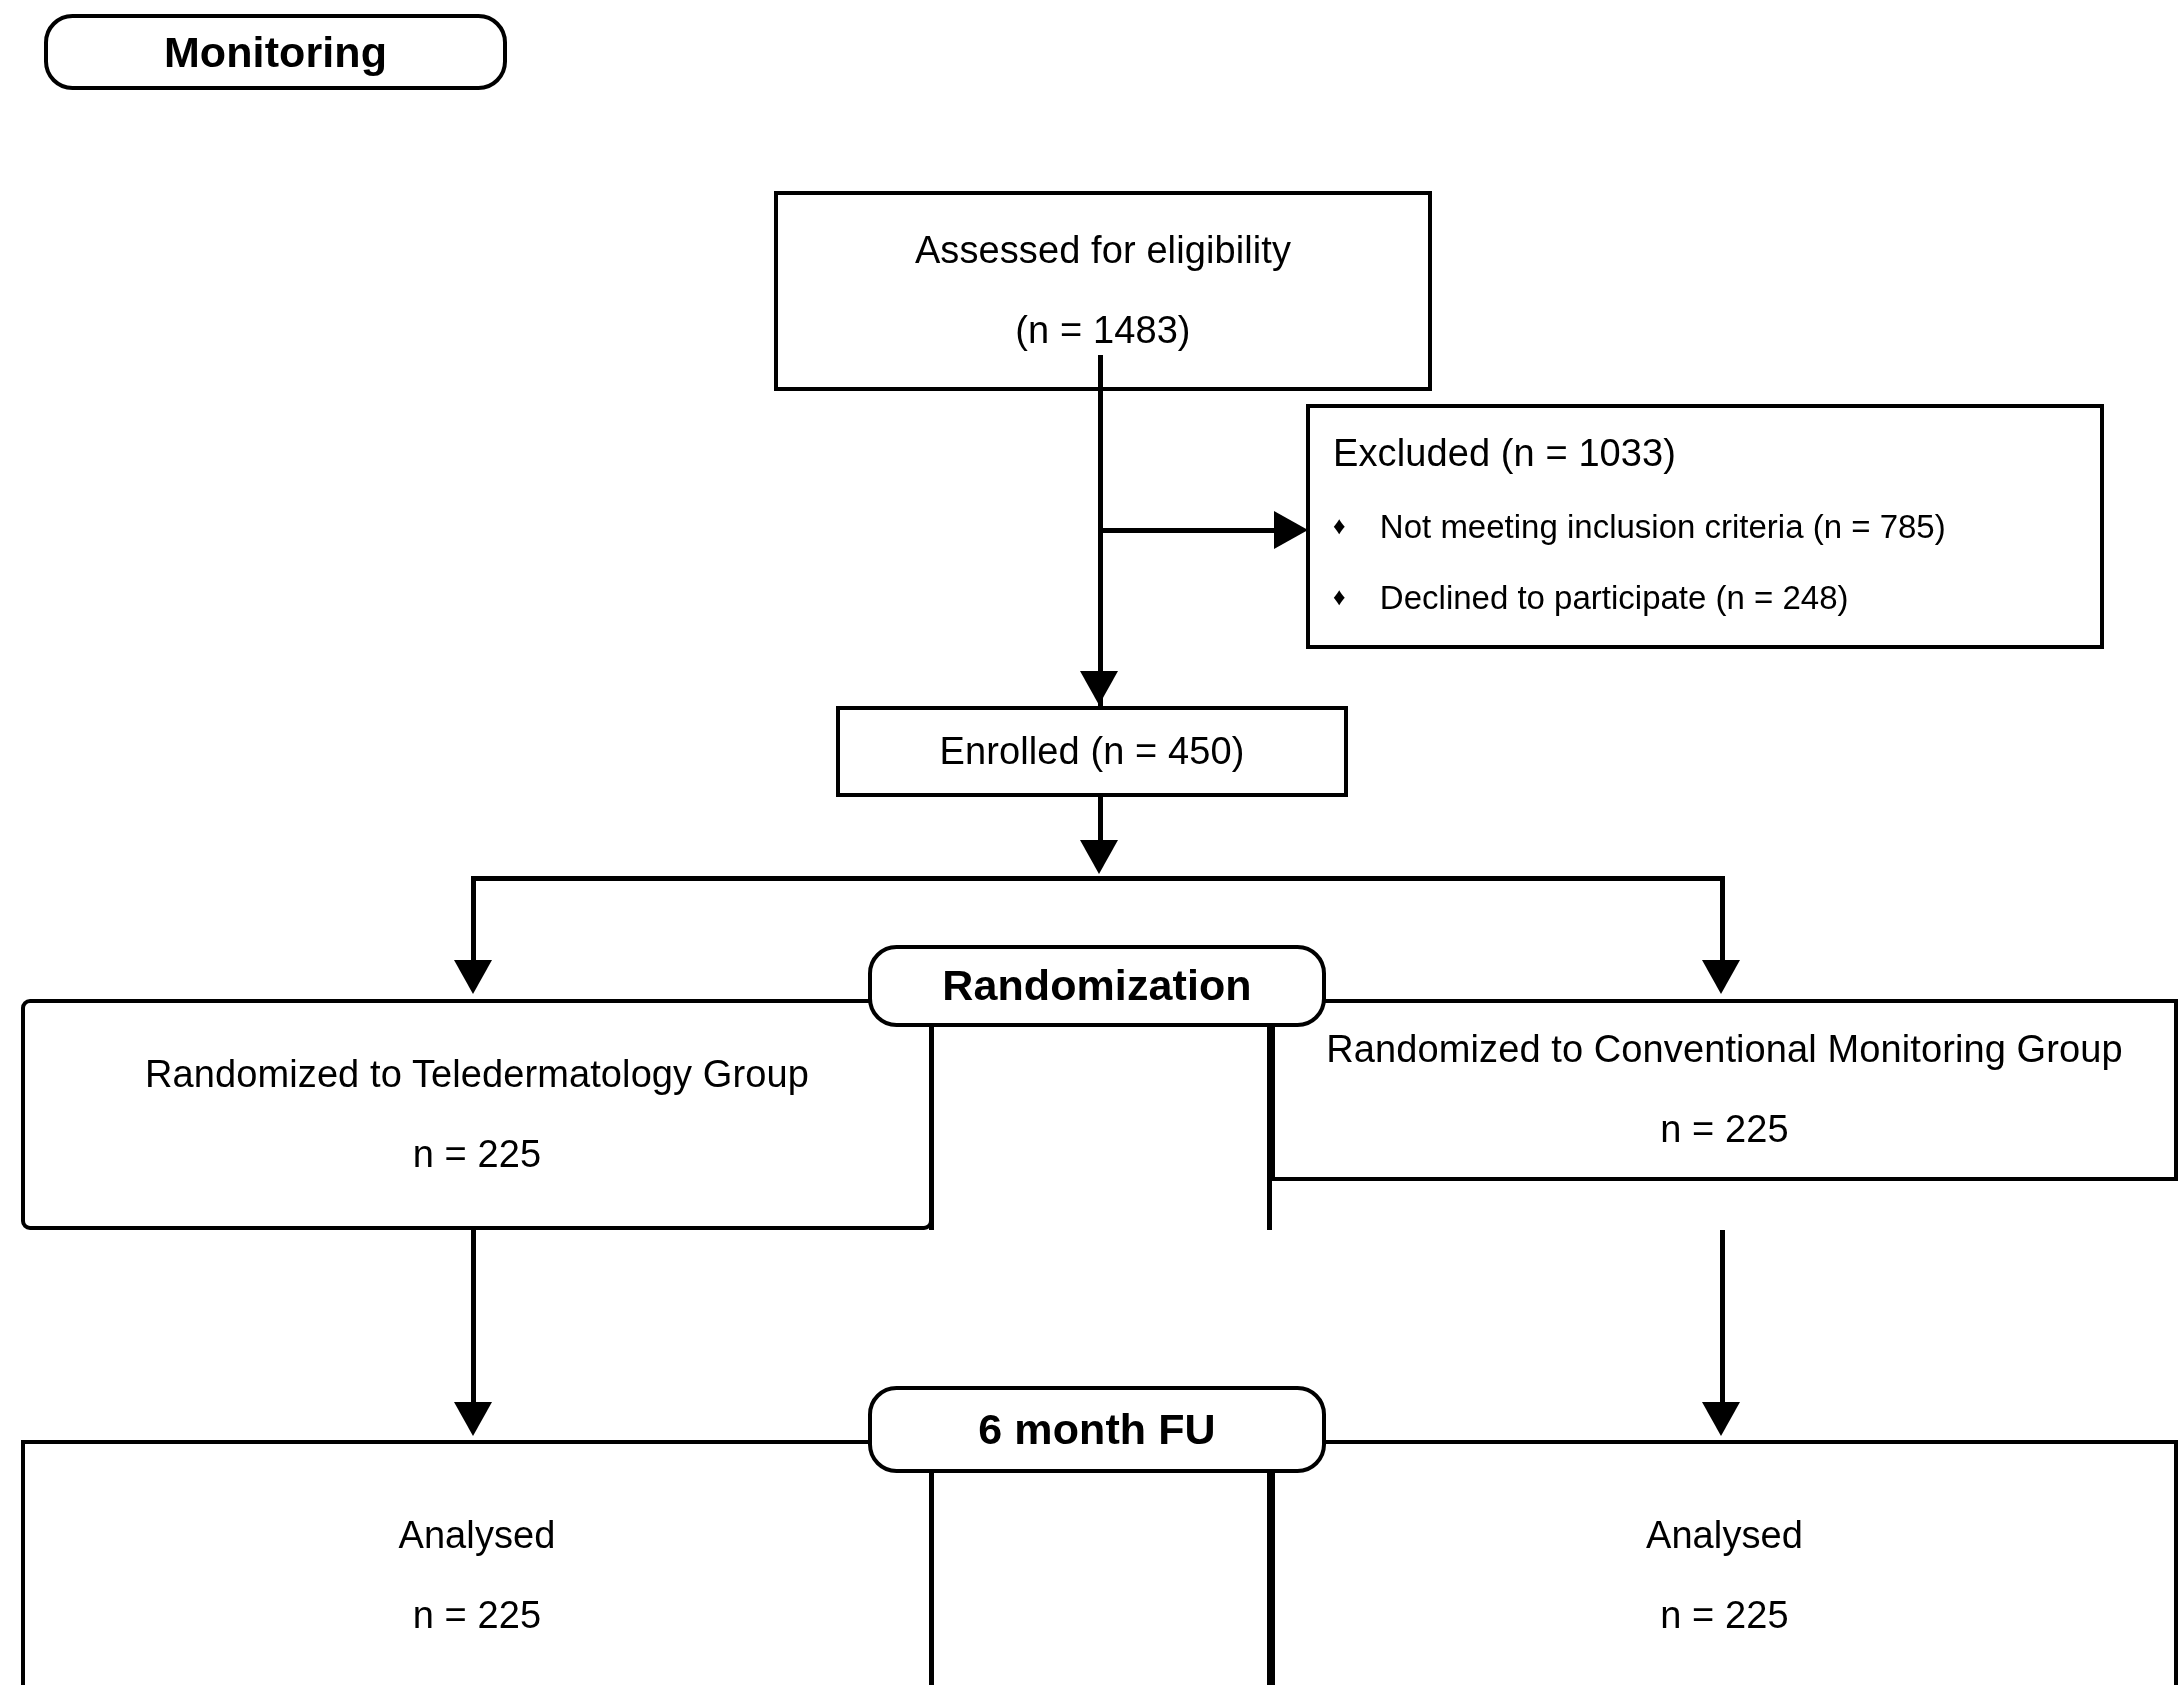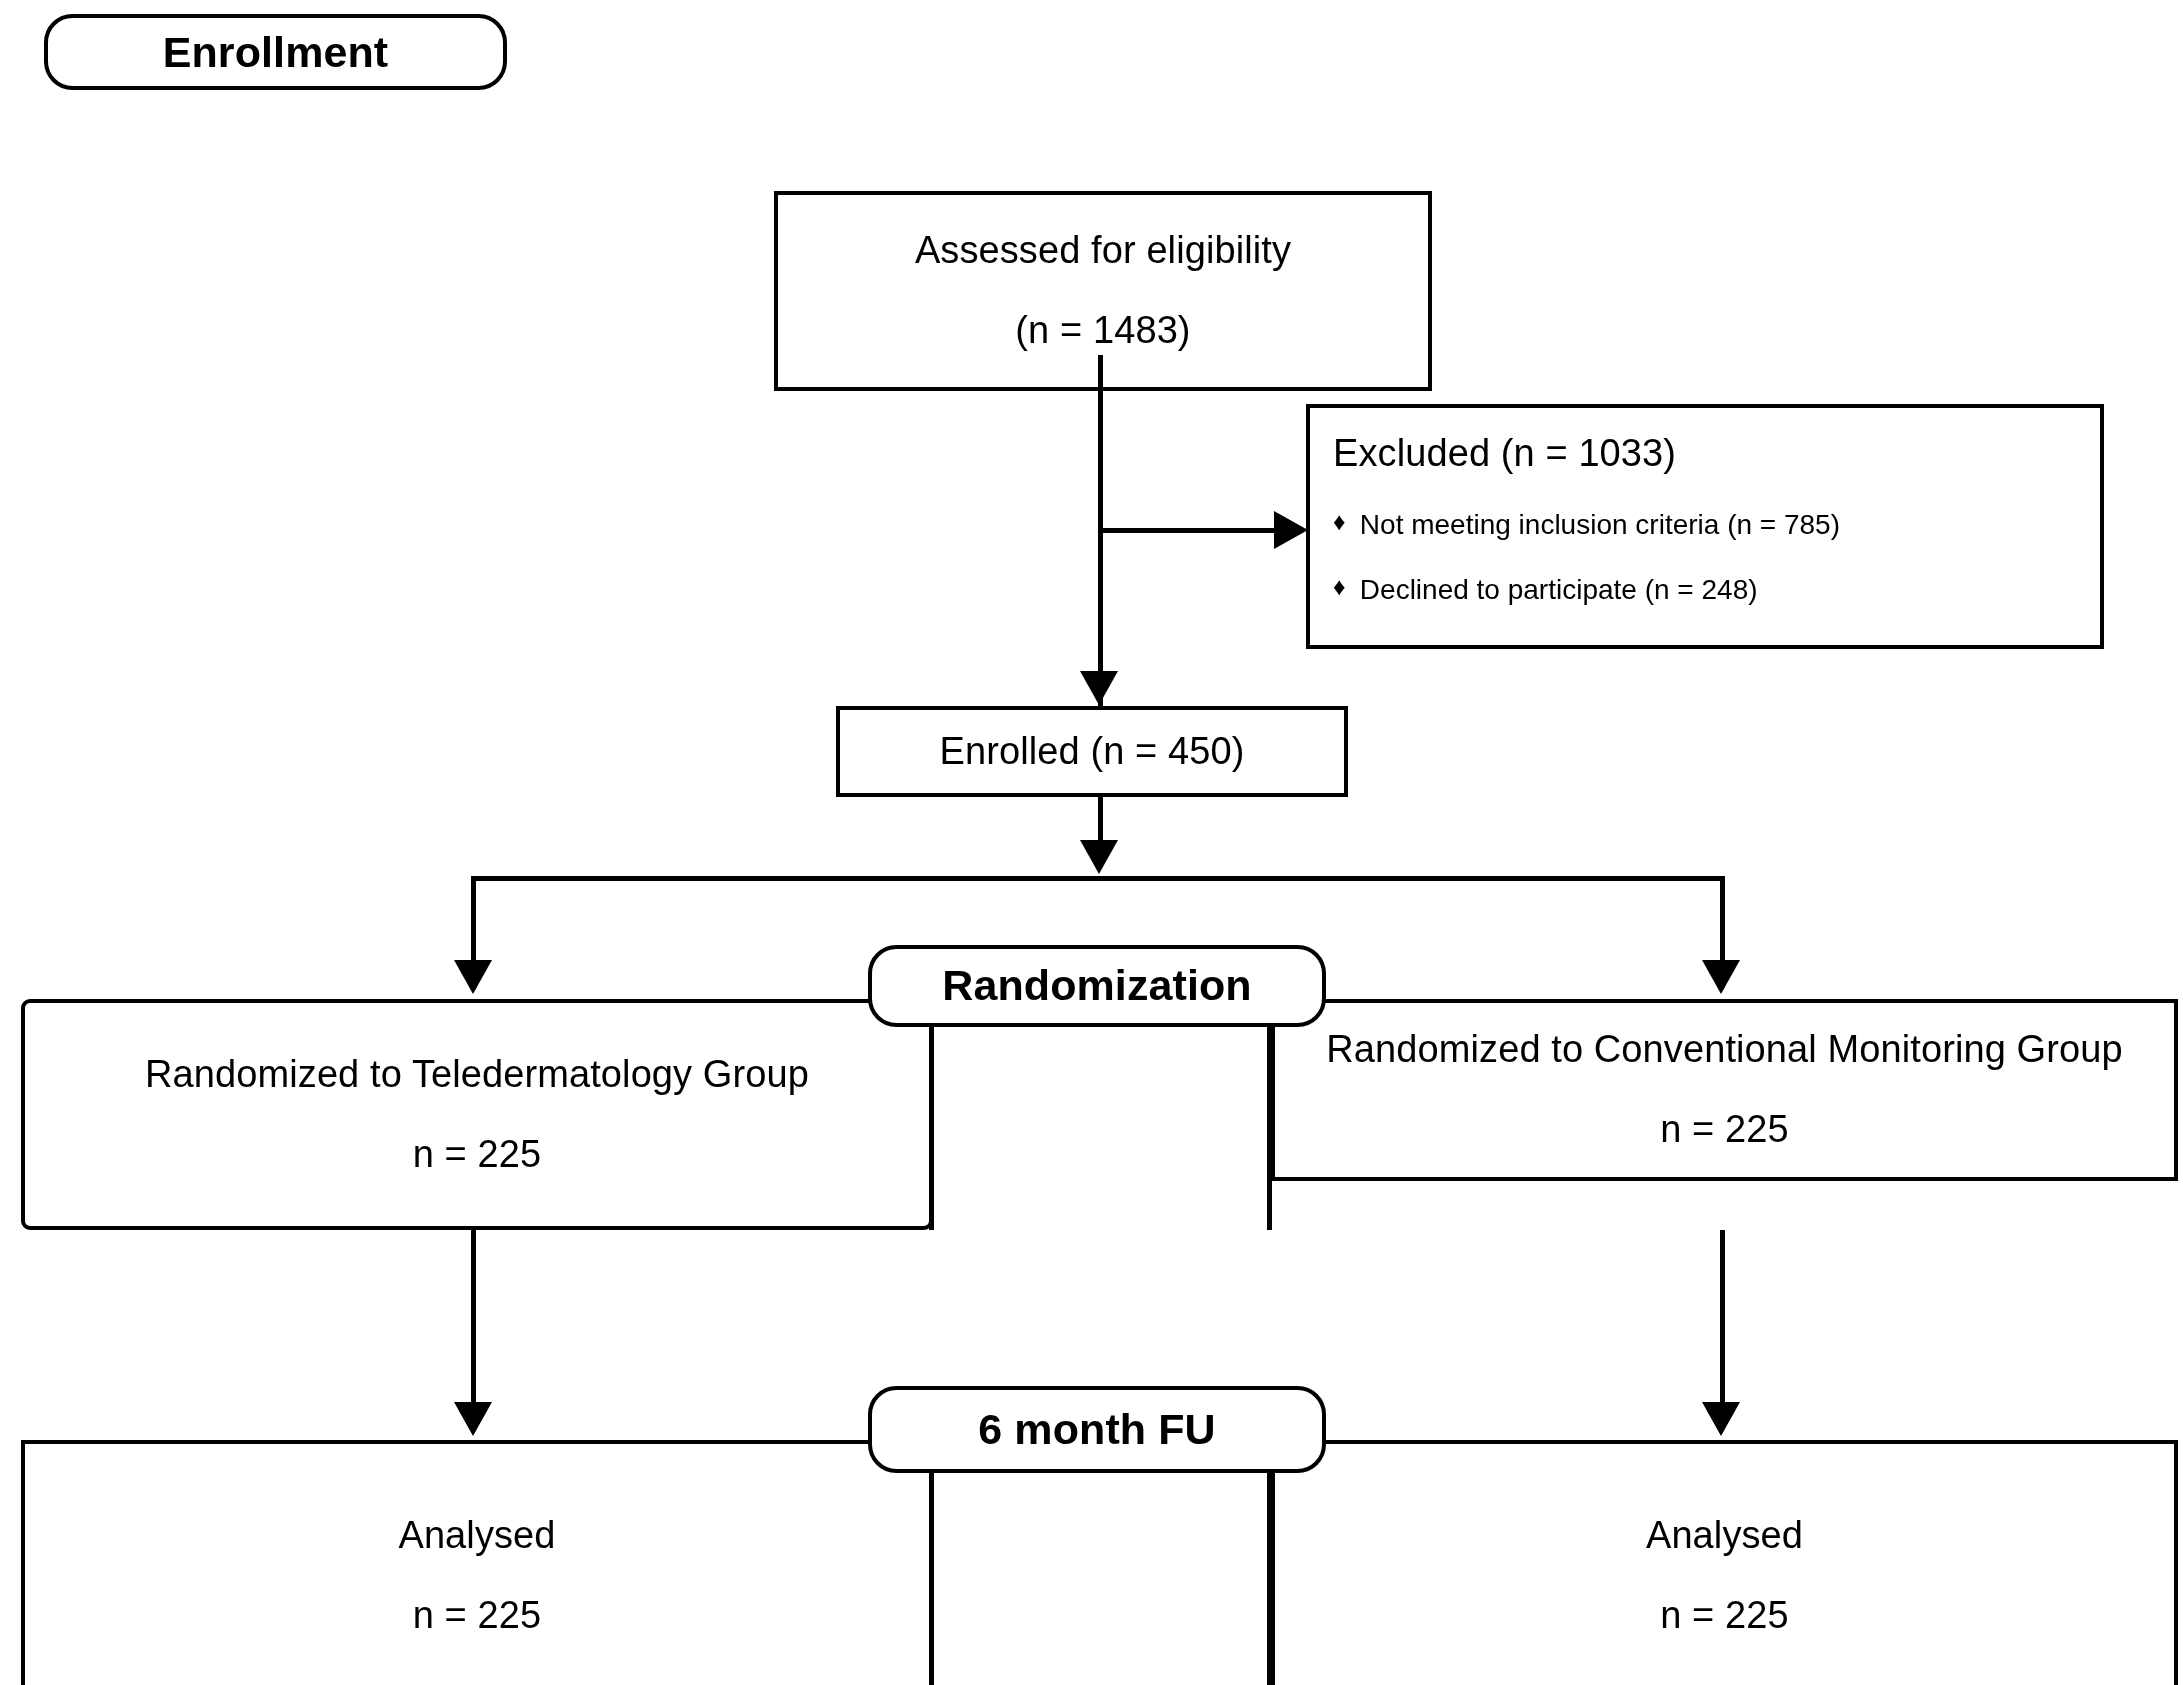--- a/index.html
+++ b/index.html
@@ -72,23 +72,24 @@
     white-space: nowrap;
     margin-top: 36px;
   }
   .bullet-glyph {
     font-size: 24.6px;
     line-height: 1;
     margin-right: 14.3px;
     transform: translateY(-3.9px);
   }
   .bullet-text {
-    font-size: 28px;
+    font-size: 33px;
     line-height: 1.05;
     white-space: nowrap;
+    margin-left: 20px;
   }
 
   
   .vline {
     position: absolute;
     width: 4.5px;
     background: #000000;
     z-index: 5;
   }
   .hline {
@@ -116,21 +117,21 @@
     border-left: 34px solid #000000;
     z-index: 6;
   }
 </style>
 </head>
 <body>
 
 <div id="canvas">
 
   <div class="node rounded bold stage-chip" style="left:44px; top:14.3px; width:463px; height:76px;">
-    <span class="line">Enrollment</span>
+    <span class="line">Monitoring</span>
   </div>
 
   <div class="node" style="left:774px; top:156px; width:658px; height:200px;margin-top:35px;">
     <span class="line">Assessed for eligibility</span>
     <span class="line gap">(n = 1483)</span>
   </div>
 
   <div class="vline" style="left:1098px; top:355px; height:351px;"></div>
   <div class="arrow-down" style="left:1080px; top:671px;"></div>
 

